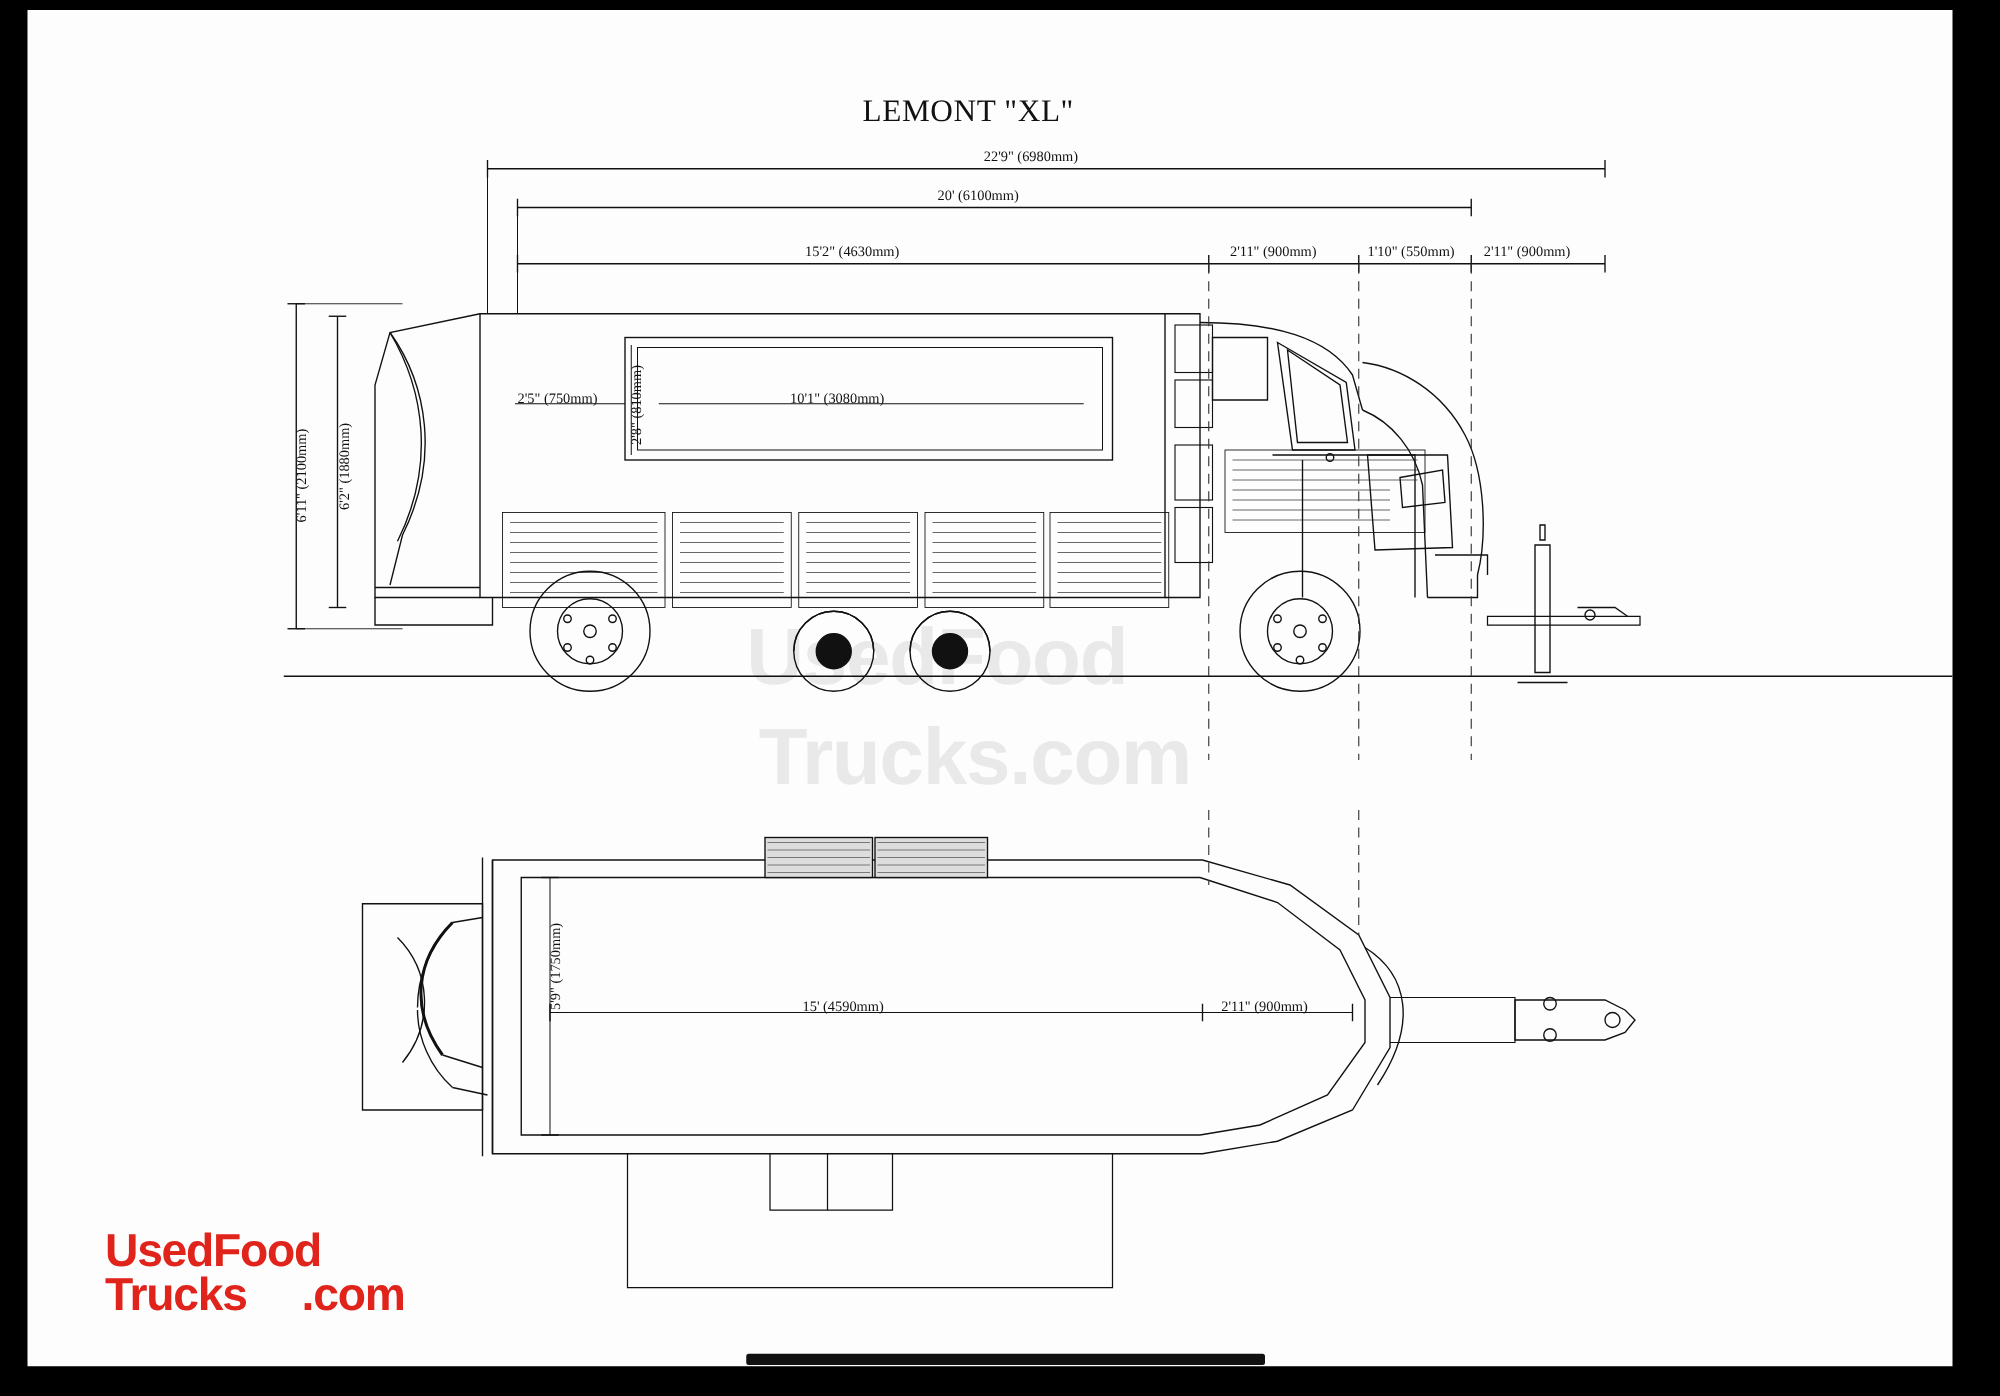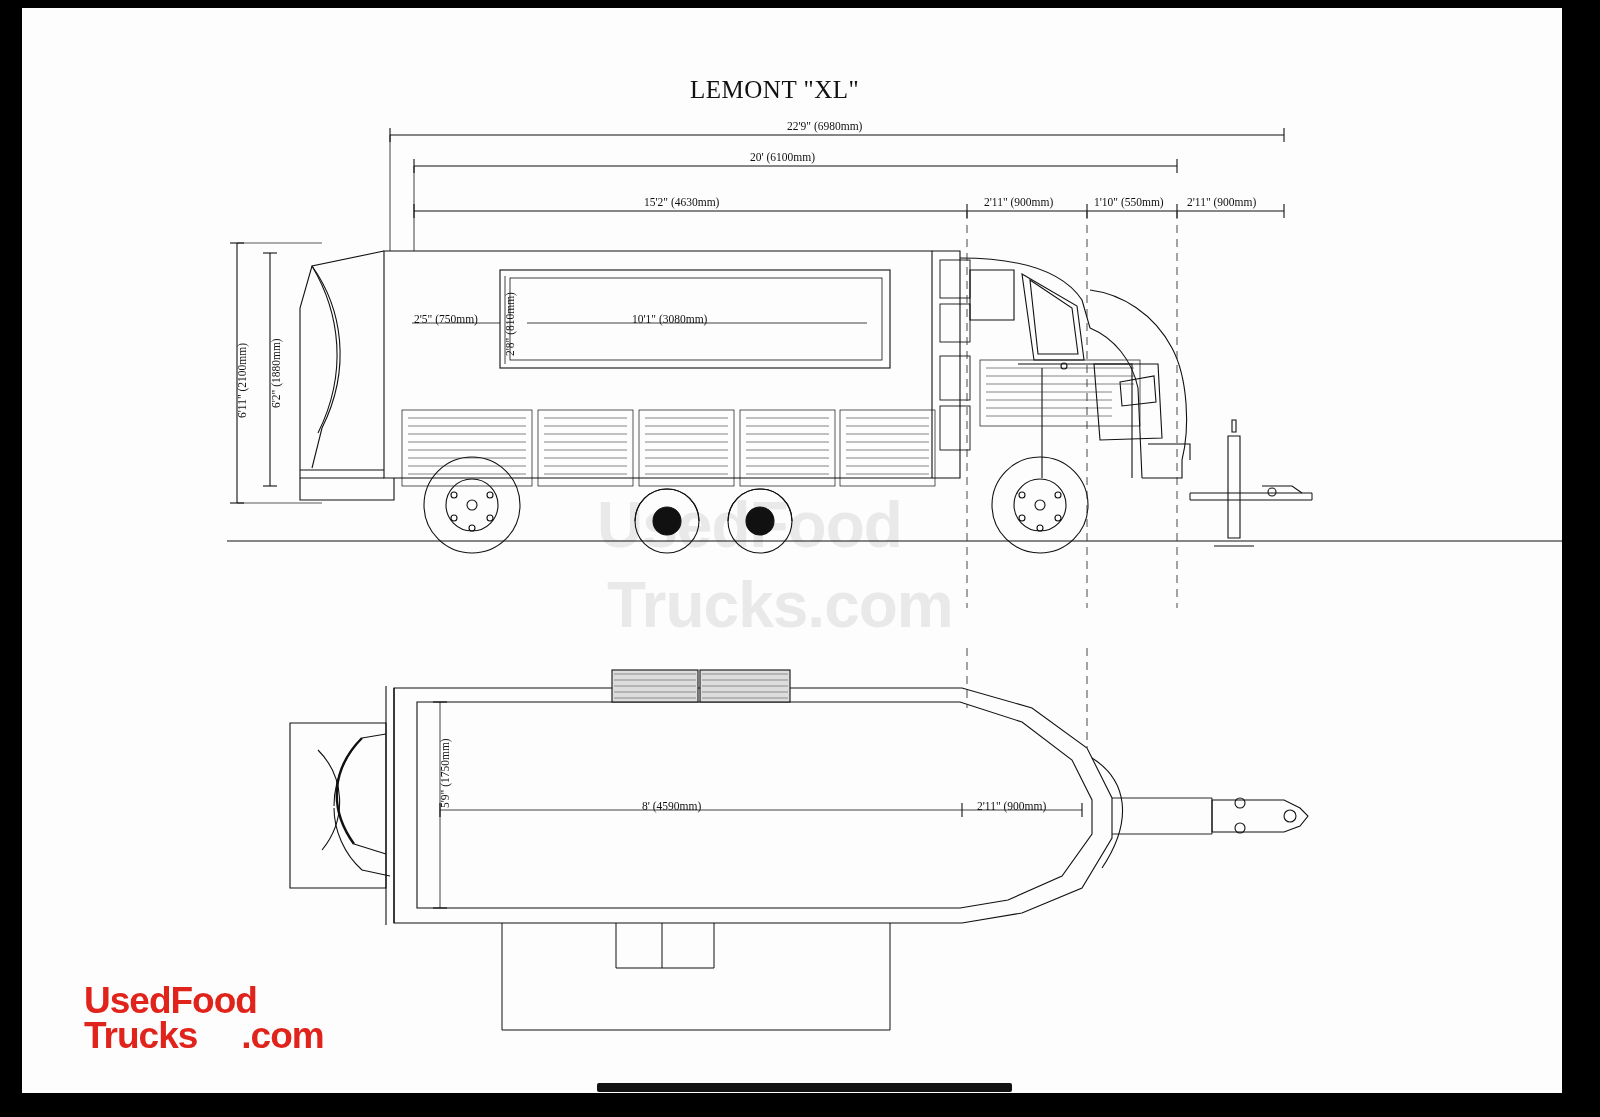--- a/index.html
+++ b/index.html
@@ -278,21 +278,21 @@
         <line x1="418" y1="694" x2="418" y2="900" stroke-width="0.8"></line>
         <line x1="411" y1="694" x2="425" y2="694"></line>
         <line x1="411" y1="900" x2="425" y2="900"></line>
 
         <line x1="945" y1="640" x2="945" y2="700" stroke="#333" stroke-dasharray="8 6" stroke-width="0.9"></line>
         <line x1="1065" y1="640" x2="1065" y2="740" stroke="#333" stroke-dasharray="8 6" stroke-width="0.9"></line>
       </g>
     </svg>
 
     <div class="lbl vdim" style="left:417px;top:800px;">5'9" (1750mm)</div>
-    <div class="lbl dim" style="left:620px;top:792px;">8' (4590mm)</div>
+    <div class="lbl dim" style="left:620px;top:792px;">15' (4590mm)</div>
     <div class="lbl dim" style="left:955px;top:792px;">2'11" (900mm)</div>
 
     <div id="logo">
       <div class="l1">UsedFood</div>
       <div class="l2"><span>Trucks</span><span class="dot">.com</span></div>
     </div>
 
     <div id="footbar"></div>
   </div>
 </div>

